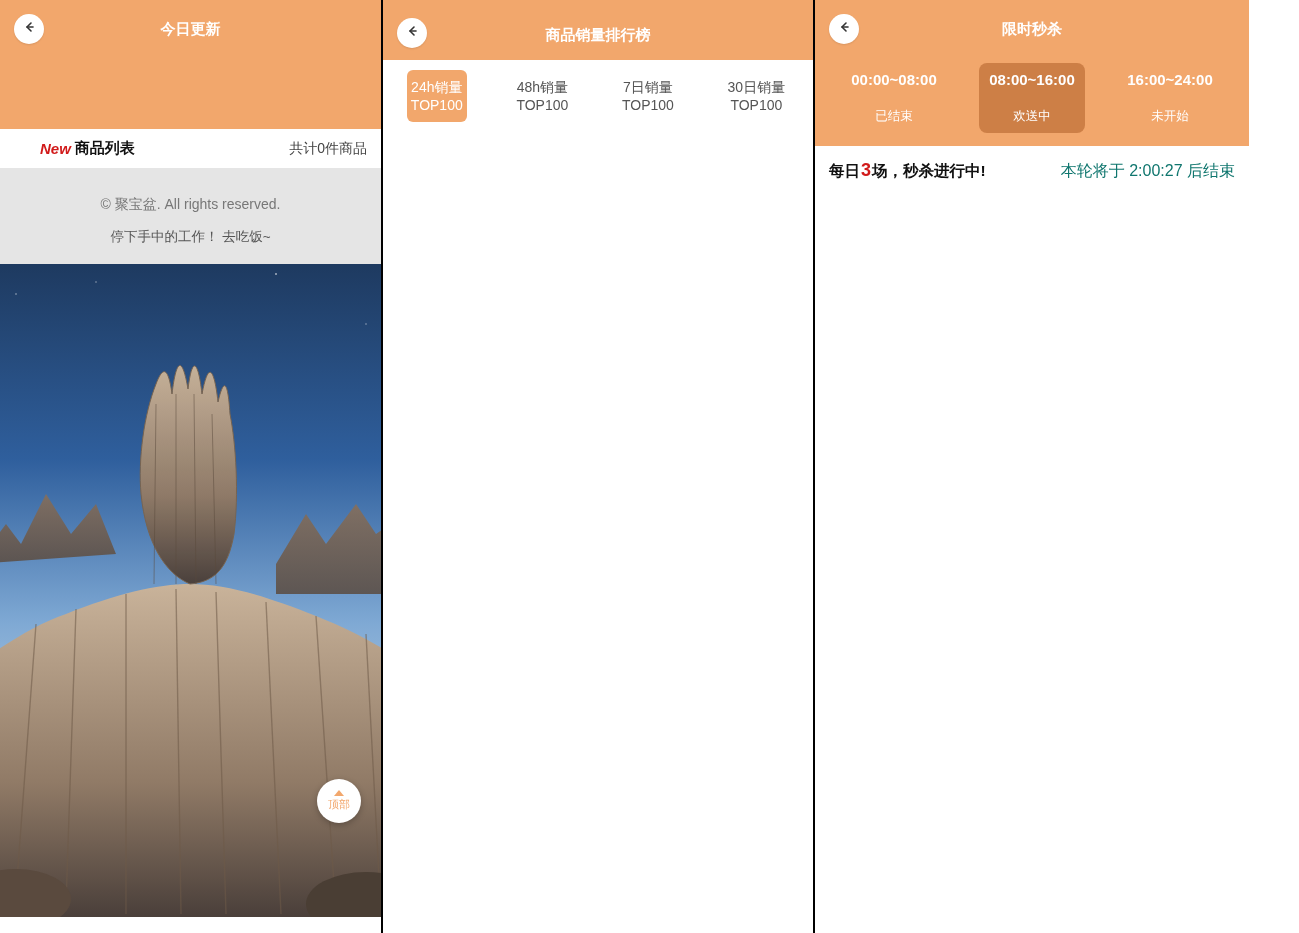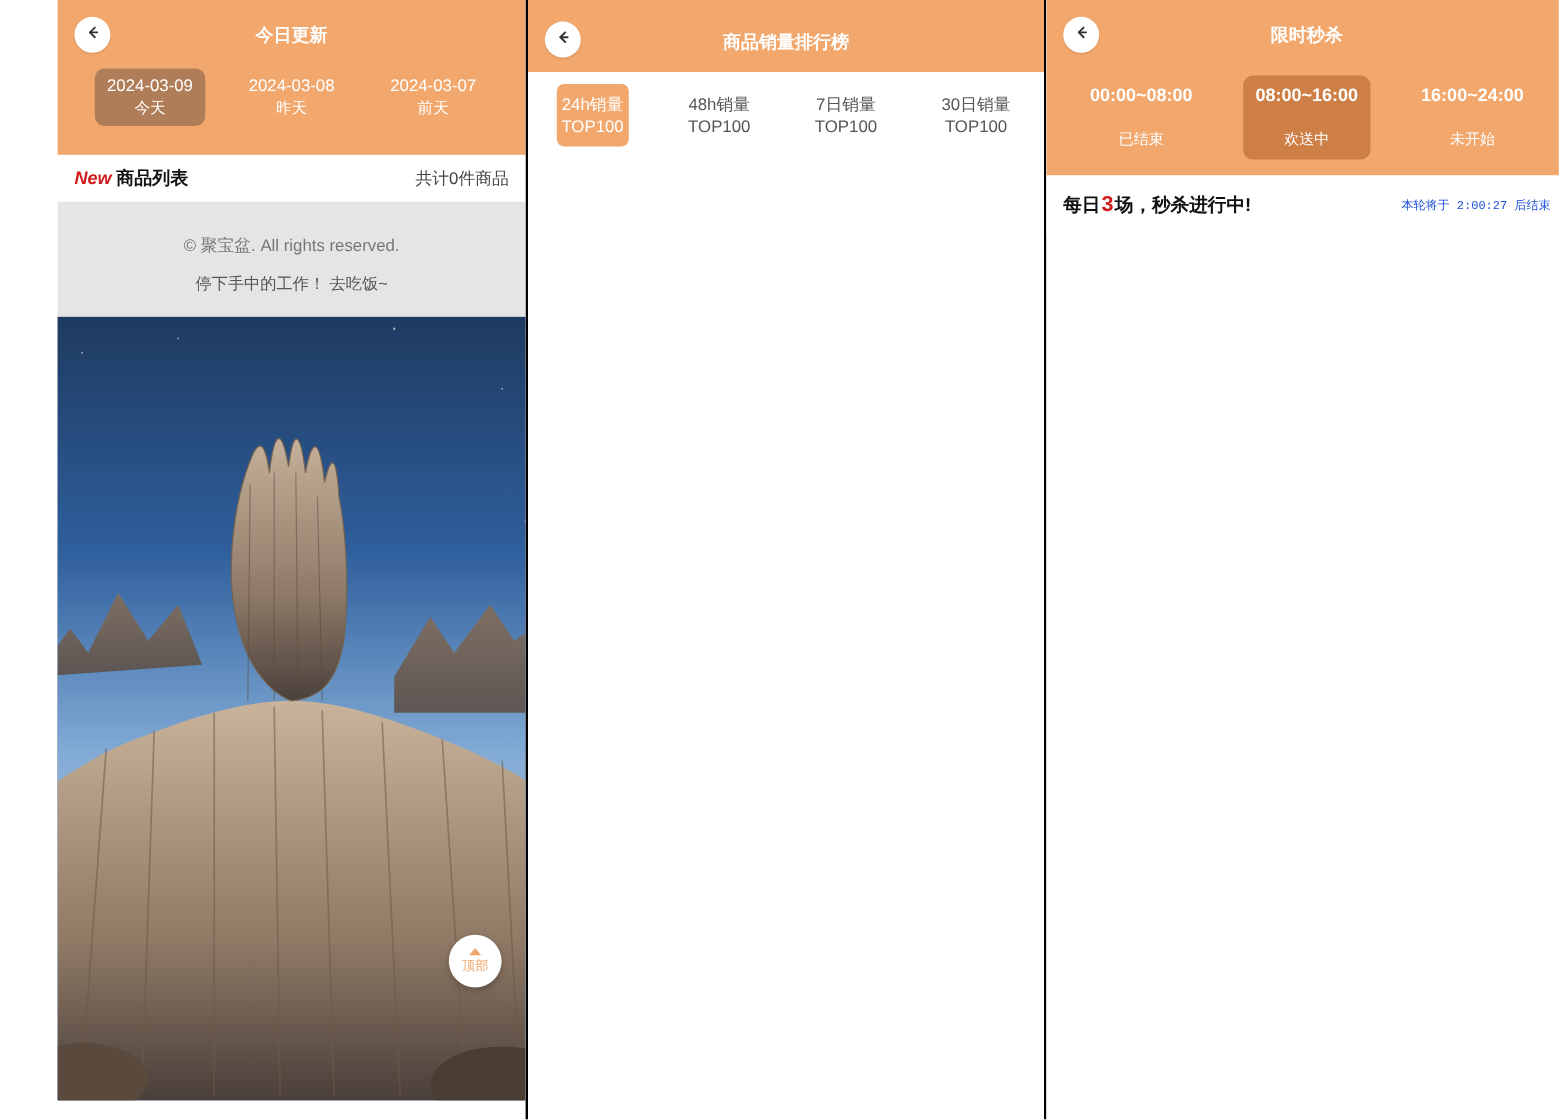--- a/index.html
+++ b/index.html
@@ -14,21 +14,21 @@
     display: flex;
     height: 100%;
   }
   .panel {
     position: relative;
     flex: 0 0 auto;
     background: #fff;
     border-right: 2px solid #000;
     overflow: hidden;
   }
-  .panel.p1 { width: 440px; padding-left: 48px; }
+  .panel.p1 { width: 383px; }
   .panel.p2 { width: 432px; }
   .panel.p3 { width: 434px; border-right: none; }
 
   
   .header-band {
     background: #f2a76c;
     color: #fff;
     position: relative;
     padding: 0;
   }
@@ -84,20 +84,21 @@
     display: flex;
     justify-content: space-between;
     align-items: center;
     padding: 10px 14px;
     background: #fff;
   }
   .list-header-left {
     display: flex;
     align-items: center;
     gap: 4px;
+    margin-left: 26px;
   }
   .new-badge {
     color: #d11a1a;
     font-weight: 700;
     font-style: italic;
     font-size: 15px;
     font-family: Arial, sans-serif;
   }
   .list-title {
     font-weight: 700;
@@ -216,56 +217,41 @@
     gap: 0;
     white-space: nowrap;
   }
   .seckill-left .r3 {
     color: #d11a1a;
     font-size: 18px;
     font-weight: 800;
     margin: 0 1px;
   }
   .seckill-right {
-    font-size: 10px;
-    color: #1d4ed8;
-    font-family: Liberation Mono, monospace;
+    font-size: 16px;
+    color: #0f766e;
   }
 </style>
 </head>
 <body>
 
 <div class="container">
 
   <div class="panel p1">
     <div class="header-band h1">
       <div class="back-btn">
         <span>
           <svg viewBox="0 0 24 24" fill="none" stroke="#333" stroke-width="2.4" stroke-linecap="round" stroke-linejoin="round">
               <polyline points="15 18 9 12 15 6"></polyline>
               <line x1="9" y1="12" x2="18" y2="12"></line>
             </svg>
         </span>
       </div>
       <div class="header-title">今日更新</div>
 
-      <div class="date-tabs">
-        <div class="date-tab active">
-          <div class="dt-date">2024-03-09</div>
-          <div class="dt-label">今天</div>
-        </div>
-        <div class="date-tab">
-          <div class="dt-date">2024-03-08</div>
-          <div class="dt-label">昨天</div>
-        </div>
-        <div class="date-tab">
-          <div class="dt-date">2024-03-07</div>
-          <div class="dt-label">前天</div>
-        </div>
-      </div>
     </div>
 
     <div class="list-header">
       <div class="list-header-left">
         <span class="new-badge">New</span>
         <span class="list-title">商品列表</span>
       </div>
       <div class="list-count">共计0件商品</div>
     </div>
 

